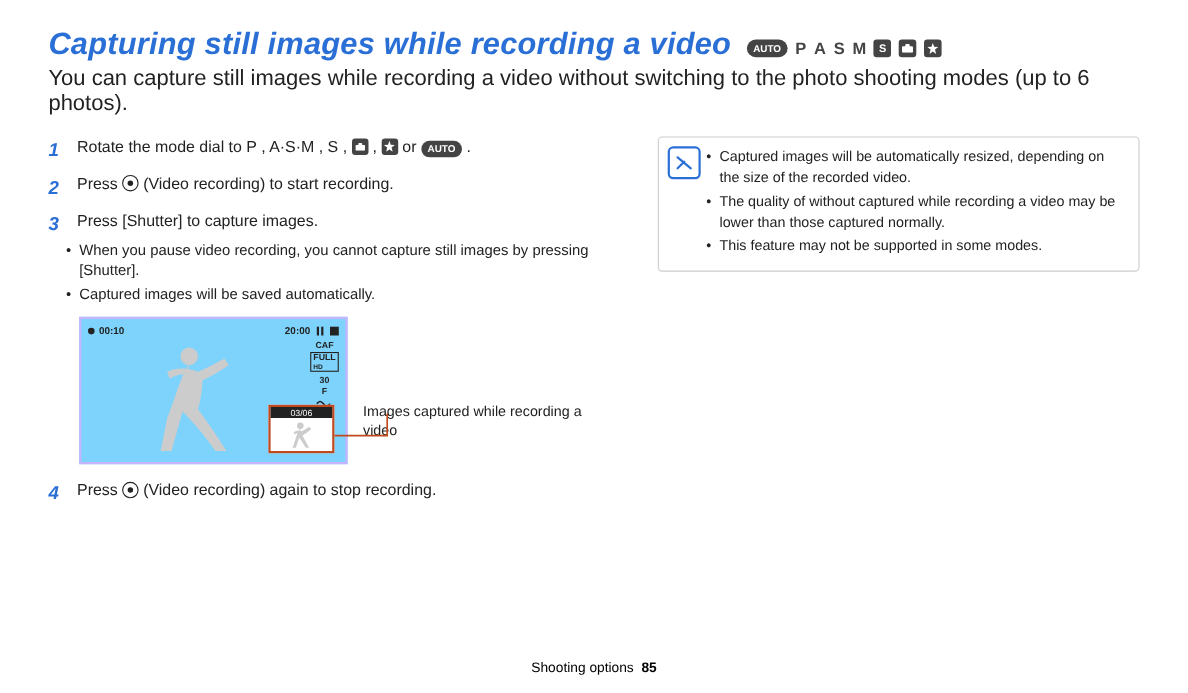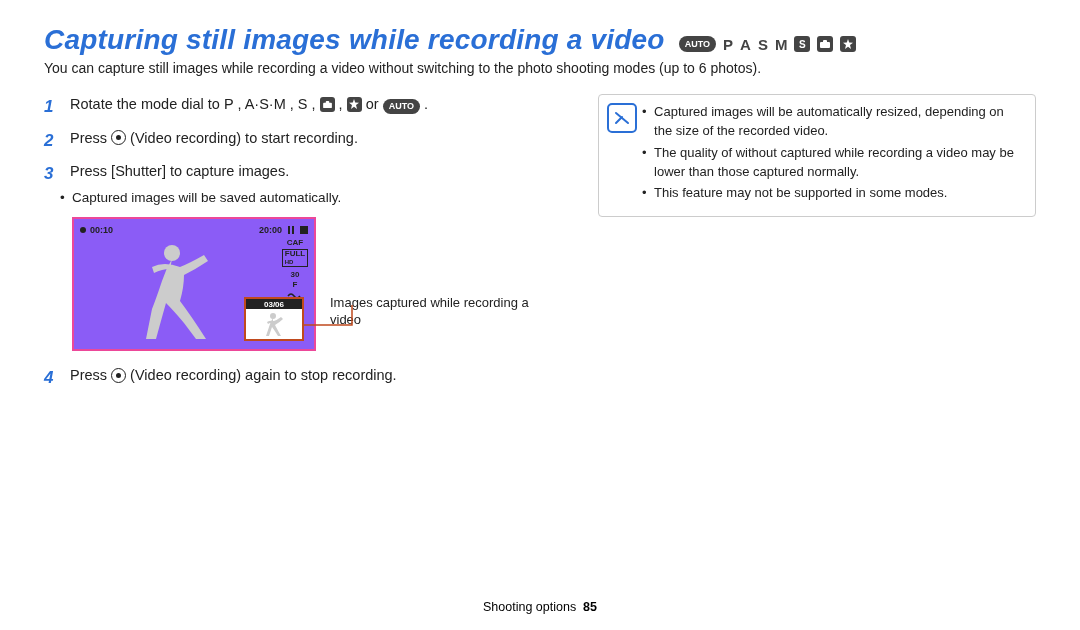--- a/index.html
+++ b/index.html
@@ -52,21 +52,21 @@
     height: 16px;
     font-size: 9px;
     font-weight: 700;
     text-align: right;
   }
   .badge-round {
     width: 16px; height: 16px; border-radius: 3px; background: #444; color:#fff;
     display:inline-flex; align-items:center; justify-content:center; font-size:10px;
   }
   .intro {
-    font-size: 14px;
+    font-size: 20px;
     margin-bottom: 18px;
   }
   .columns {
     display: flex;
     gap: 48px;
     align-items: flex-start;
   }
   .col-left { width: 520px; }
   .col-right { width: 450px; }
   .step {
@@ -131,21 +131,21 @@
   }
   .note-list { list-style:none; padding:0; margin:0;}
   .note-list li { position:relative; padding-left:12px; margin-bottom:3px;}
   .note-list li::before { content:"•"; position:absolute; left:0; }
   .diagram-area {
     display:flex; align-items:flex-start; gap:0;
     margin: 2px 0 14px 28px;
   }
   .camera-lcd {
     width: 240px; height: 130px;
-    border: 2px solid #ec4899; background:#8b5cf6;
+    border: 2px solid #c4b5fd; background:#7dd3fc;
     position: relative;
   }
   .camera-lcd .topbar {
     position:absolute; top:4px; left:6px; right:6px; height:14px;
     display:flex; justify-content:space-between; align-items:center;
     font-family: "Arial Black", Arial, sans-serif;
     font-size: 9px; font-weight: 900;
   }
   .topbar .rec { display:flex; align-items:center; gap:4px;}
   .topbar .dot { width:6px; height:6px; background:#222; border-radius:50%;}
@@ -161,21 +161,21 @@
   }
   .rightcol .chip { border:1.5px solid #222; padding:0 2px;}
   .camera-lcd .dancer {
     position:absolute; left:30px; top:20px;
   }
   .camera-lcd .thumb {
     position:absolute; right:10px; bottom:8px;
     width:56px; height:40px; border:2px solid #c04a1e; background:#fff;
   }
   .thumb .thumb-top {
-    height:10px; background:#222; color:#fff; font-size:8px; font-weight:700;
+    height:10px; background:#222; color:#fff; font-size:8px; font-weight:400;
     display:flex; align-items:center; justify-content:center; gap:3px; font-family:"Arial Black",Arial;
   }
   .thumb svg { position:absolute; left:12px; bottom:2px; }
   .callout-label {
     font-size: 13px; line-height:1.3; margin-left: 14px; margin-top: 78px;
     width: 200px;
   }
   .callout-line {
     position:absolute; stroke:#c04a1e; fill:none; stroke-width:1.5;
   }
@@ -241,20 +241,21 @@
         </span>
       </div>
 
       <div class="step" style="margin-bottom:2px">
         <span class="step-num">3</span>
         <span class="step-body">
           <span>Press [</span><span class="bold">Shutter</span><span>] to capture images.</span>
         </span>
       </div>
       <ul class="sub-bullets">
+        <li><span>When you pause video recording, you cannot capture still images by pressing </span><br><span>[</span><span class="bold">Shutter</span><span>].</span></li>
         <li>Captured images will be saved automatically.</li>
       </ul>
 
       <div class="diagram-area" style="position:relative">
         <div class="camera-lcd">
           <div class="topbar">
             <span class="rec">
               <span class="dot"></span>
               <span>00:10</span>
             </span>

